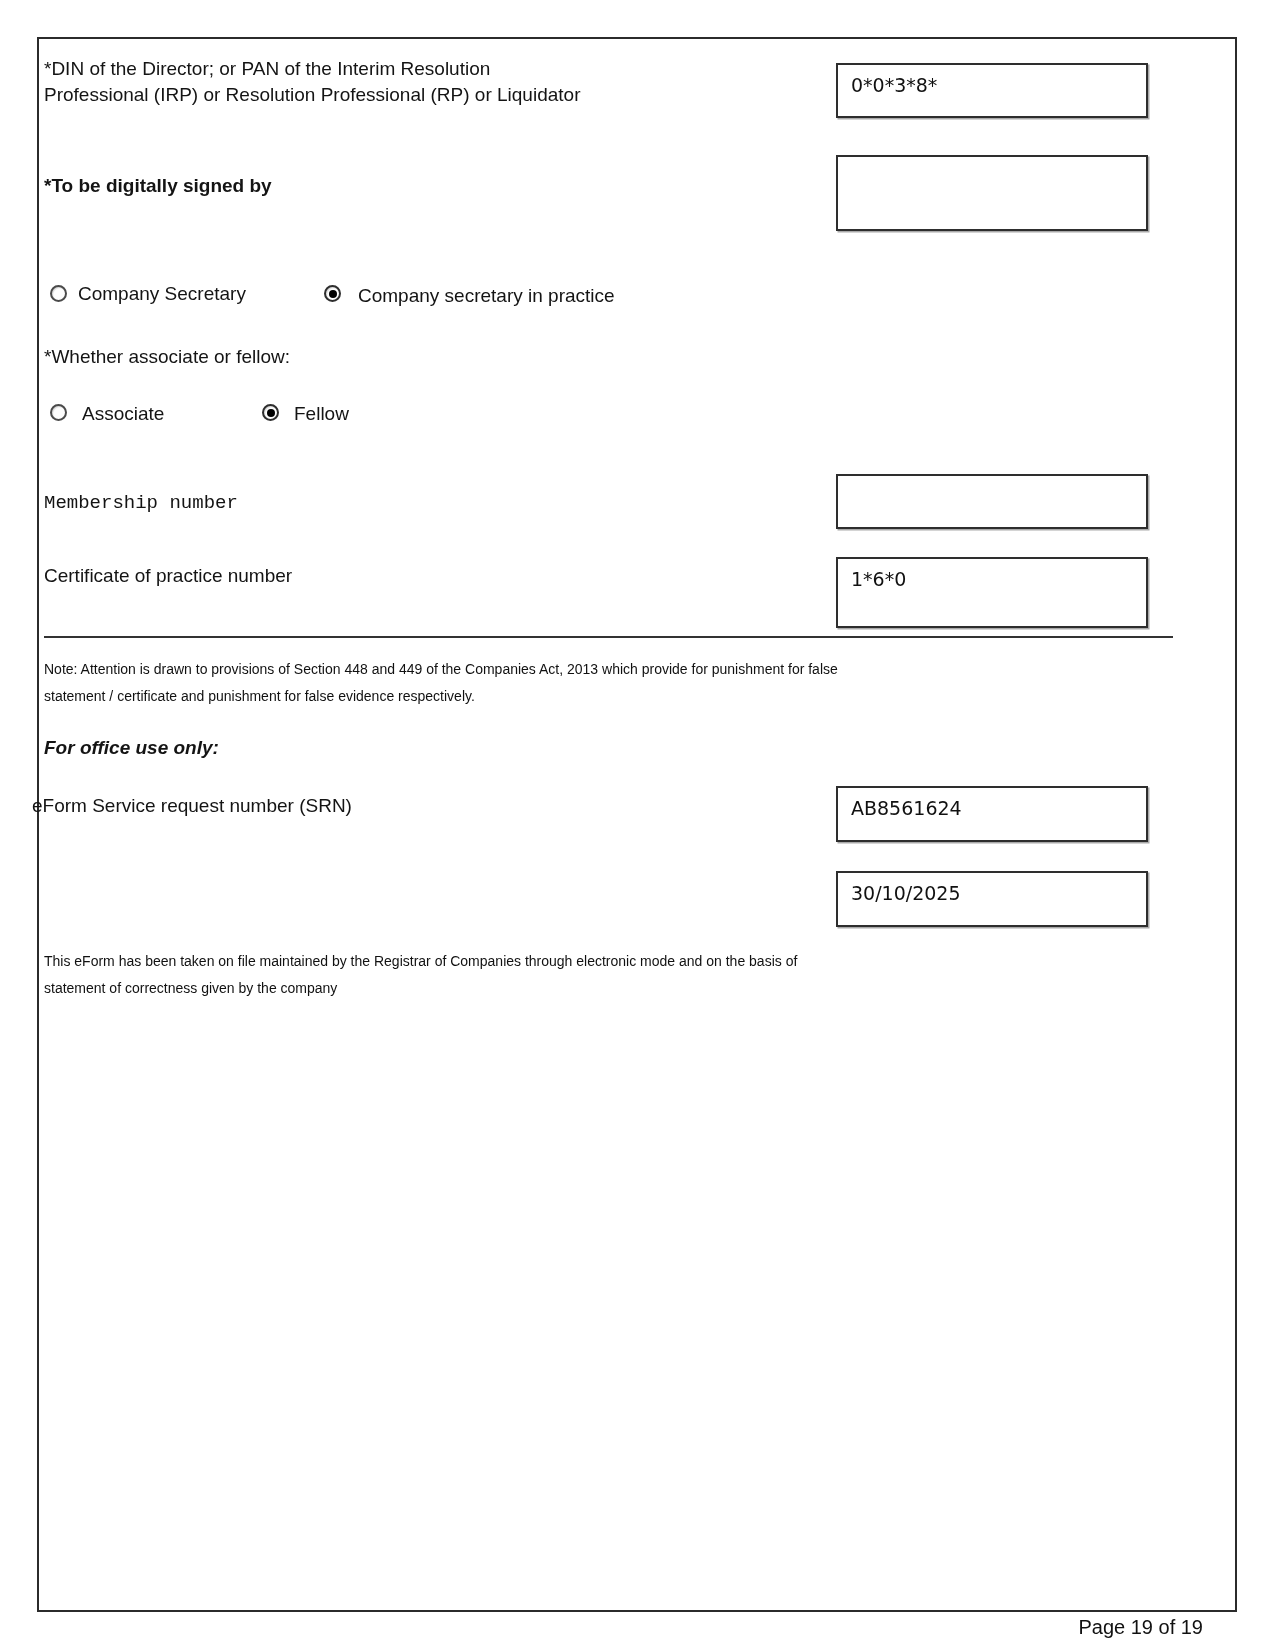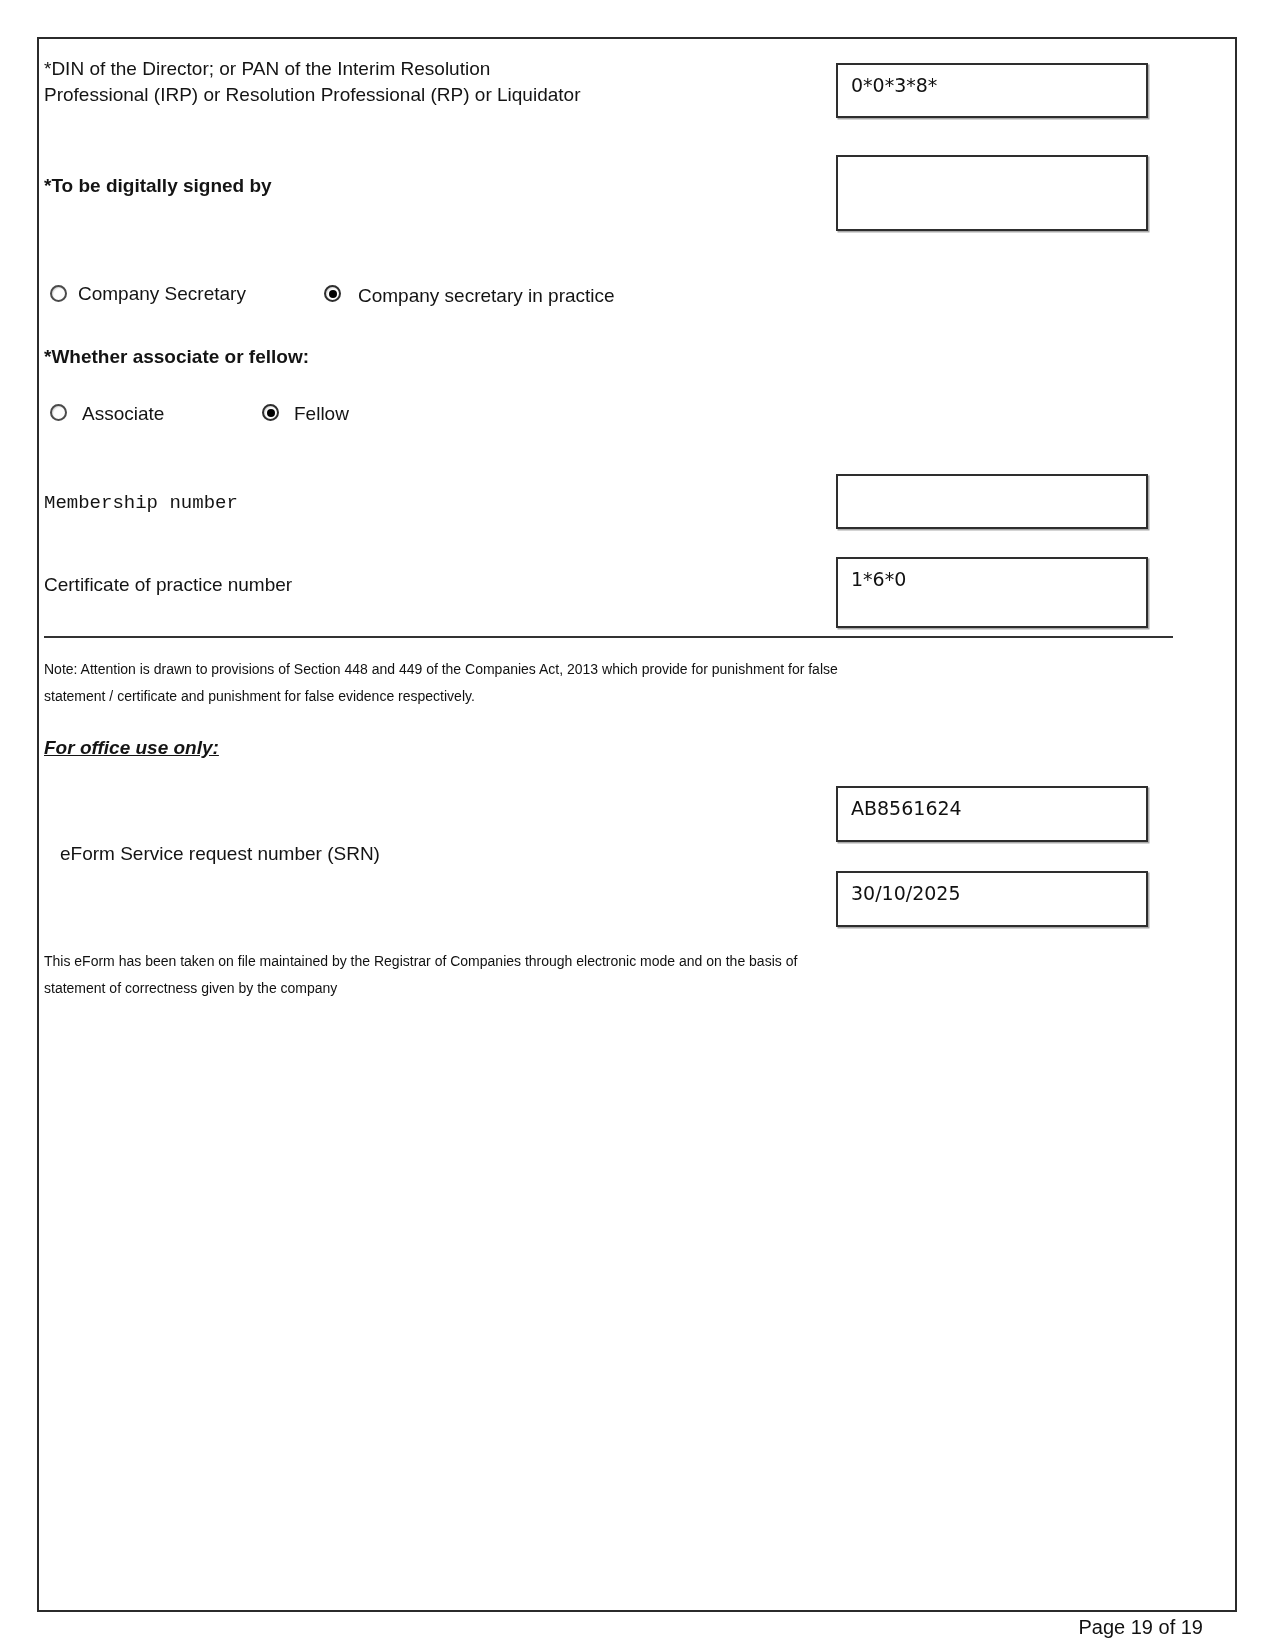--- a/index.html
+++ b/index.html
@@ -14,21 +14,21 @@
   .page-border{
     position:absolute;left:37px;top:37px;width:1200px;height:1575px;
     border:2px solid #2b2b2b;box-sizing:border-box;
   }
   .lbl{
     position:absolute;
     font-size:19px;line-height:26px;color:#141414;
     white-space:pre-line;
   }
   .b{font-weight:bold;}
-  .bi{font-weight:bold;font-style:italic;text-decoration:underline;}
+  .bi{font-weight:bold;font-style:italic;}
   .fieldbox{
     position:absolute;
     border:2px solid #2e2e2e;background:#ffffff;box-sizing:border-box;
     box-shadow:1.5px 1.5px 0 #a9a9a9;
   }
   .fieldbox .val{
     display:block;
     padding:8px 6px 0 13px;
     font-family:"DejaVu Sans",sans-serif;
     font-size:19px;line-height:24px;color:#111;
@@ -75,46 +75,46 @@
   <div class="fieldbox" style="left:836px;top:155px;width:312px;height:76px;">
     <span class="val"></span>
   </div>
 
   <span class="radio" style="left:50px;top:285px;"></span>
   <div class="lbl" style="left:78px;top:281px;white-space:nowrap;">Company Secretary</div>
 
   <span class="radio sel" style="left:324px;top:285px;"></span>
   <div class="lbl" style="left:358px;top:283px;white-space:nowrap;">Company secretary in practice</div>
 
-  <div class="lbl" style="left:44px;top:344px;width:500px;font-weight:bold;">*Whether associate or fellow:</div>
+  <div class="lbl" style="left:44px;top:344px;width:500px;">*Whether associate or fellow:</div>
 
   <span class="radio" style="left:50px;top:404px;"></span>
   <div class="lbl" style="left:82px;top:401px;white-space:nowrap;">Associate</div>
 
   <span class="radio sel" style="left:262px;top:404px;"></span>
   <div class="lbl" style="left:294px;top:401px;white-space:nowrap;">Fellow</div>
 
   <div class="lbl" style="left:44px;top:490px;width:500px;font-family:Liberation Mono, monospace;">Membership number</div>
   <div class="fieldbox" style="left:836px;top:474px;width:312px;height:55px;">
     <span class="val"></span>
   </div>
 
-  <div class="lbl" style="left:44px;top:563px;width:500px;margin-top:9px;">Certificate of practice number</div>
+  <div class="lbl" style="left:44px;top:563px;width:500px;">Certificate of practice number</div>
   <div class="fieldbox" style="left:836px;top:557px;width:312px;height:71px;">
     <span class="val">1*6*0</span>
   </div>
 
   <div class="divider" style="left:44px;top:636px;width:1129px;"></div>
 
   <div class="note-text" style="left:44px;top:656px;width:1135px;">Note: Attention is drawn to provisions of Section 448 and 449 of the Companies Act, 2013 which provide for punishment for false
 statement / certificate and punishment for false evidence respectively.</div>
 
   <div class="lbl bi" style="left:44px;top:735px;width:400px;">For office use only:</div>
 
-  <div class="lbl" style="left:60px;top:793px;width:600px;margin-top:48px;">eForm Service request number (SRN)</div>
+  <div class="lbl" style="left:32px;top:793px;width:600px;">eForm Service request number (SRN)</div>
   <div class="fieldbox" style="left:836px;top:786px;width:312px;height:56px;">
     <span class="val">AB8561624</span>
   </div>
 
   <div class="fieldbox" style="left:836px;top:871px;width:312px;height:56px;">
     <span class="val">30/10/2025</span>
   </div>
 
   <div class="note-text" style="left:44px;top:948px;width:1135px;">This eForm has been taken on file maintained by the Registrar of Companies through electronic mode and on the basis of
 statement of correctness given by the company</div>

